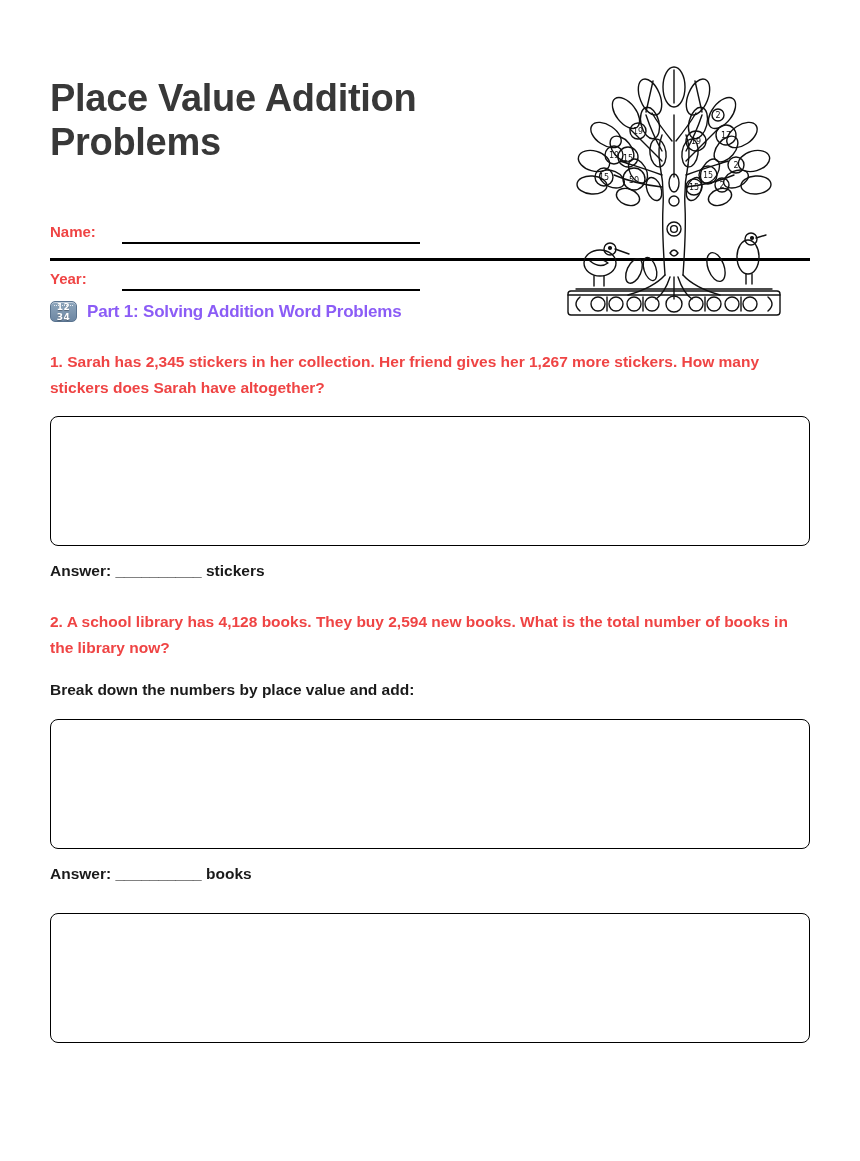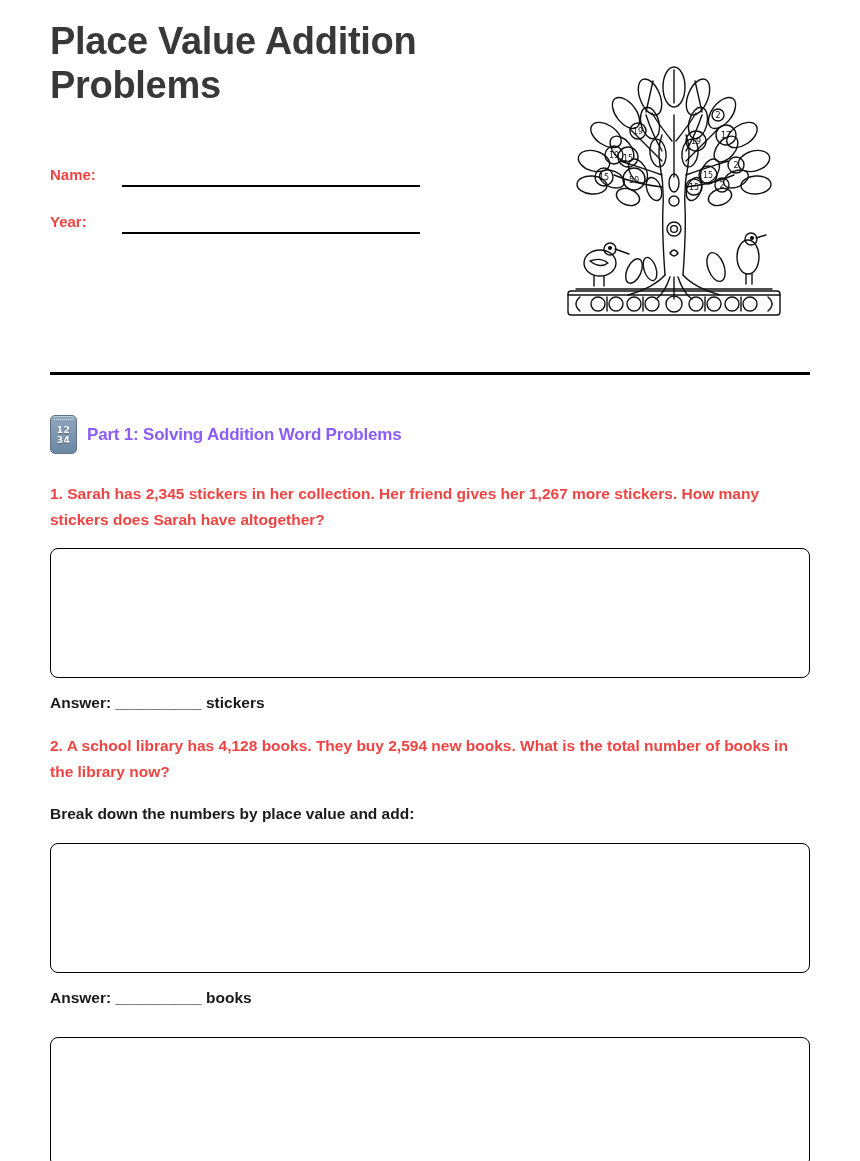--- a/index.html
+++ b/index.html
@@ -20,22 +20,22 @@
   .page {
     position: relative;
     width: 860px;
     height: 1161px;
     padding: 0 50px;
   }
 
   
   .header {
     position: relative;
-    padding-top: 19px;
-    height: 372px;
+    padding-top: 76px;
+    height: 258px;
   }
   .title {
     margin: 0;
     font-size: 38px;
     line-height: 44px;
     font-weight: bold;
     color: #383838;
     letter-spacing: -0.3px;
     max-width: 420px;
   }
@@ -82,21 +82,21 @@
 
   
   .section-heading {
     display: flex;
     align-items: center;
     gap: 10px;
     margin-top: 40px;
   }
   .emoji-icon {
     width: 27px;
-    height: 39px;
+    height: 21px;
     flex: 0 0 27px;
     border-radius: 5px;
     background: linear-gradient(#8fa7bd, #6d87a3);
     border: 1px solid #5a7governed;
     border: 1px solid #5a7490;
     position: relative;
     display: flex;
     flex-direction: column;
     align-items: center;
     justify-content: center;
@@ -155,21 +155,21 @@
   }
   .answer-line {
     margin-top: 14px;
     font-size: 15.5px;
     line-height: 22px;
     font-weight: bold;
     color: #1a1a1a;
   }
 
   .q1 { margin-top: 27px; }
-  .q2 { margin-top: 19px; }
+  .q2 { margin-top: 27px; }
   .q3 { margin-top: 28px; }
 </style>
 </head>
 <body>
 
 <div class="page">
 
   <div class="header">
 
     <h1 class="title">Place Value Addition Problems</h1>

